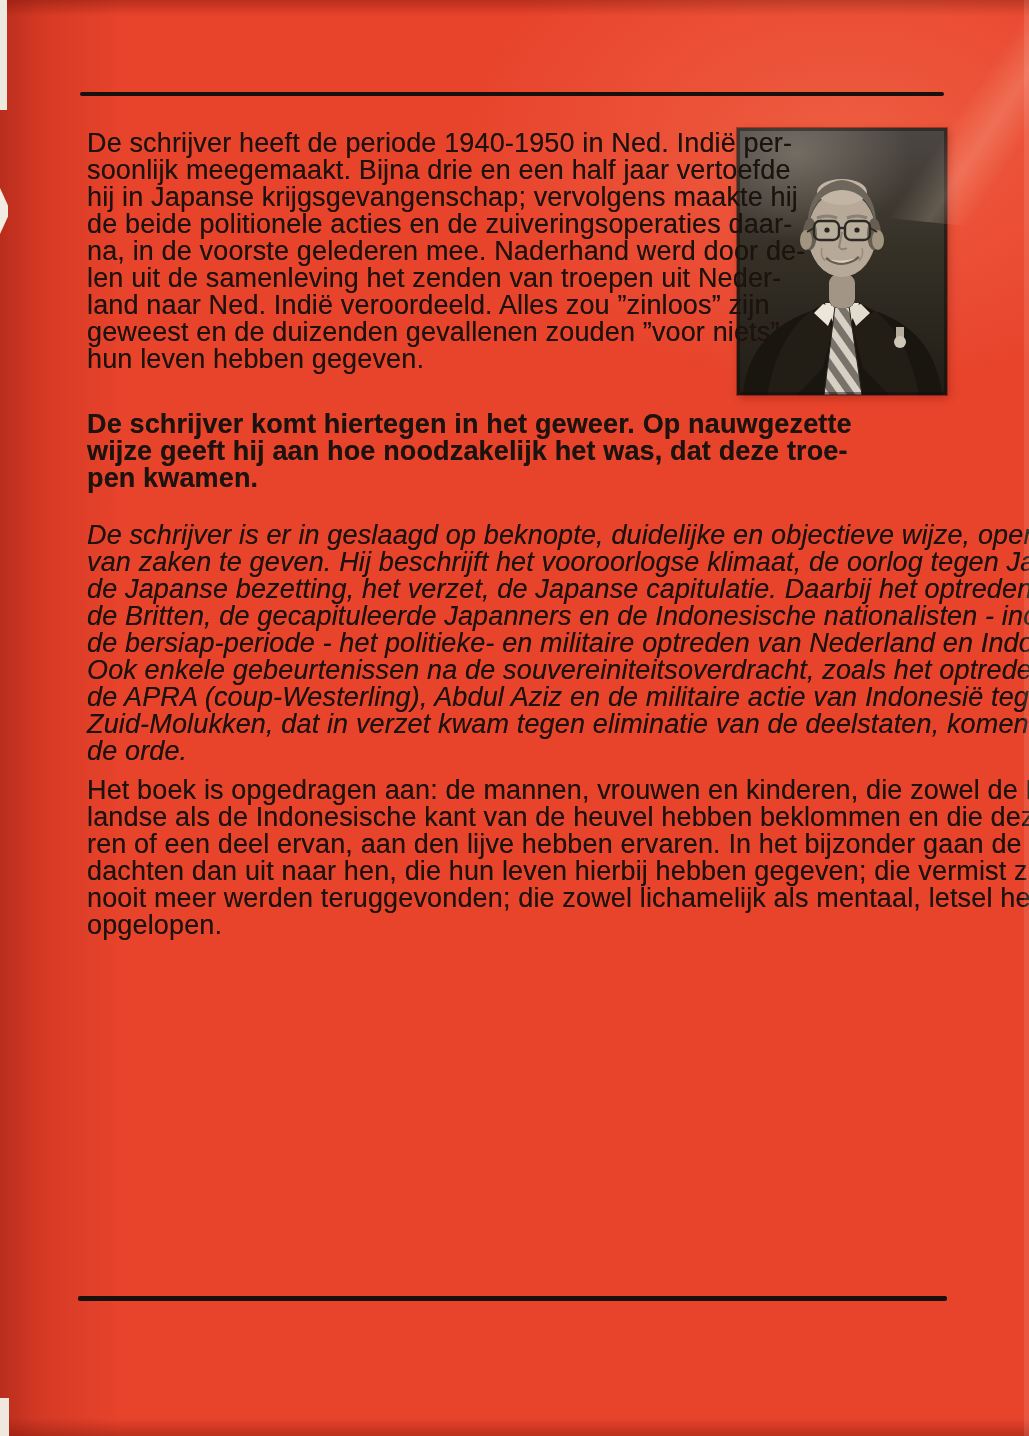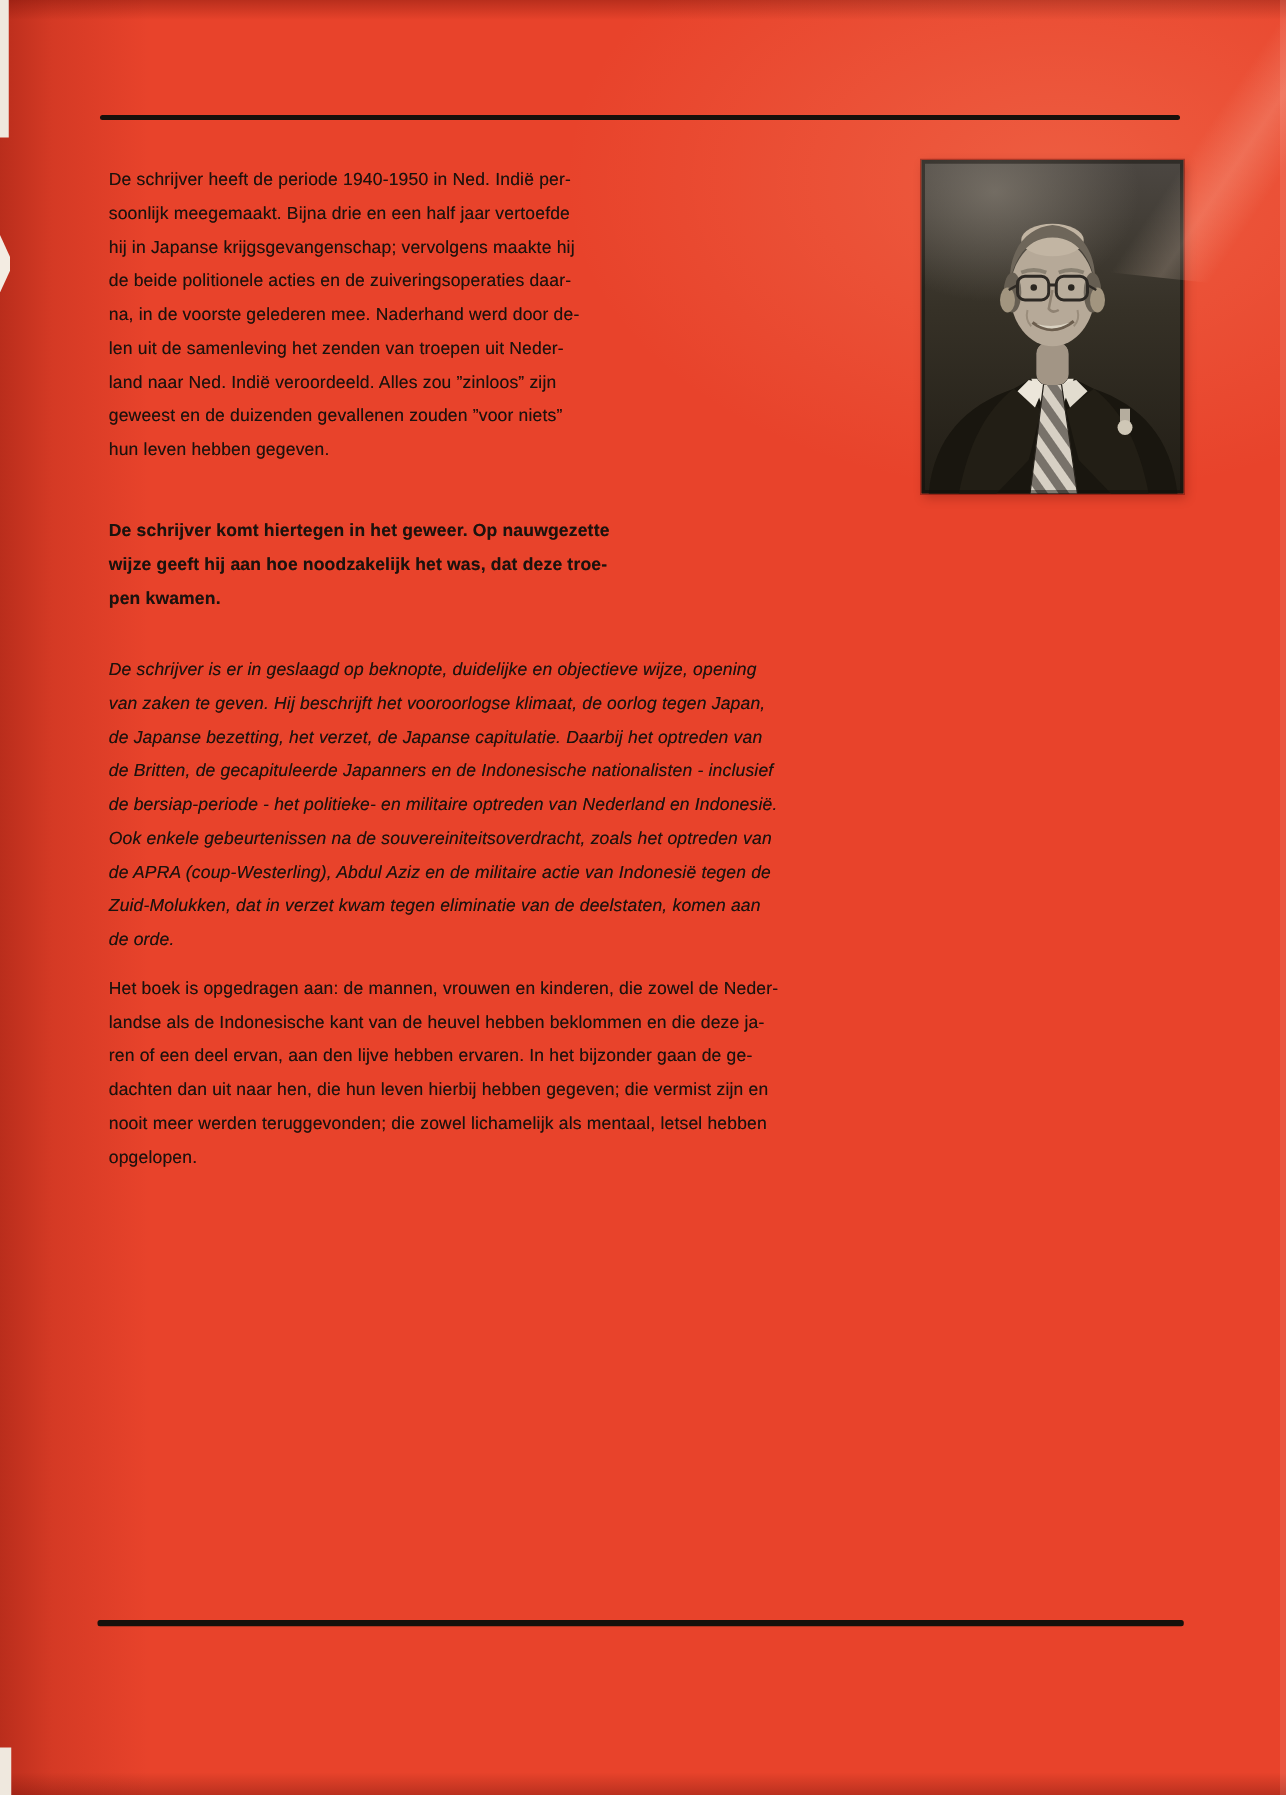--- a/index.html
+++ b/index.html
@@ -18,21 +18,21 @@
   }
   .rule{position:absolute;background:var(--rule,#17100b);border-radius:2px;z-index:2;}
   .rule-top{left:80px;top:92px;width:864px;height:4px;}
   .rule-bottom{left:78px;top:1296px;width:869px;height:5px;}
   .photo{position:absolute;left:737px;top:128px;width:210px;height:267px;z-index:1;
          box-shadow:0 0 0 1px rgba(60,0,0,0.35), 2px 3px 8px rgba(60,0,0,0.25);}
   .photo svg{display:block;width:100%;height:100%;}
   .content{position:absolute;left:87px;top:130px;width:870px;z-index:2;}
   .para{
     margin:0;
-    font-size:14px;
+    font-size:27px;
     line-height:27px;
     letter-spacing:0.15px;
     white-space:nowrap;
     text-shadow:0 0 0.5px rgba(45,6,0,0.55);
   }
   .italic{font-style:italic;}
   .g1{margin-top:38px;font-weight:bold;}
   .g2{margin-top:30px;}
   .g3{}
   .g4{margin-top:12px;}

